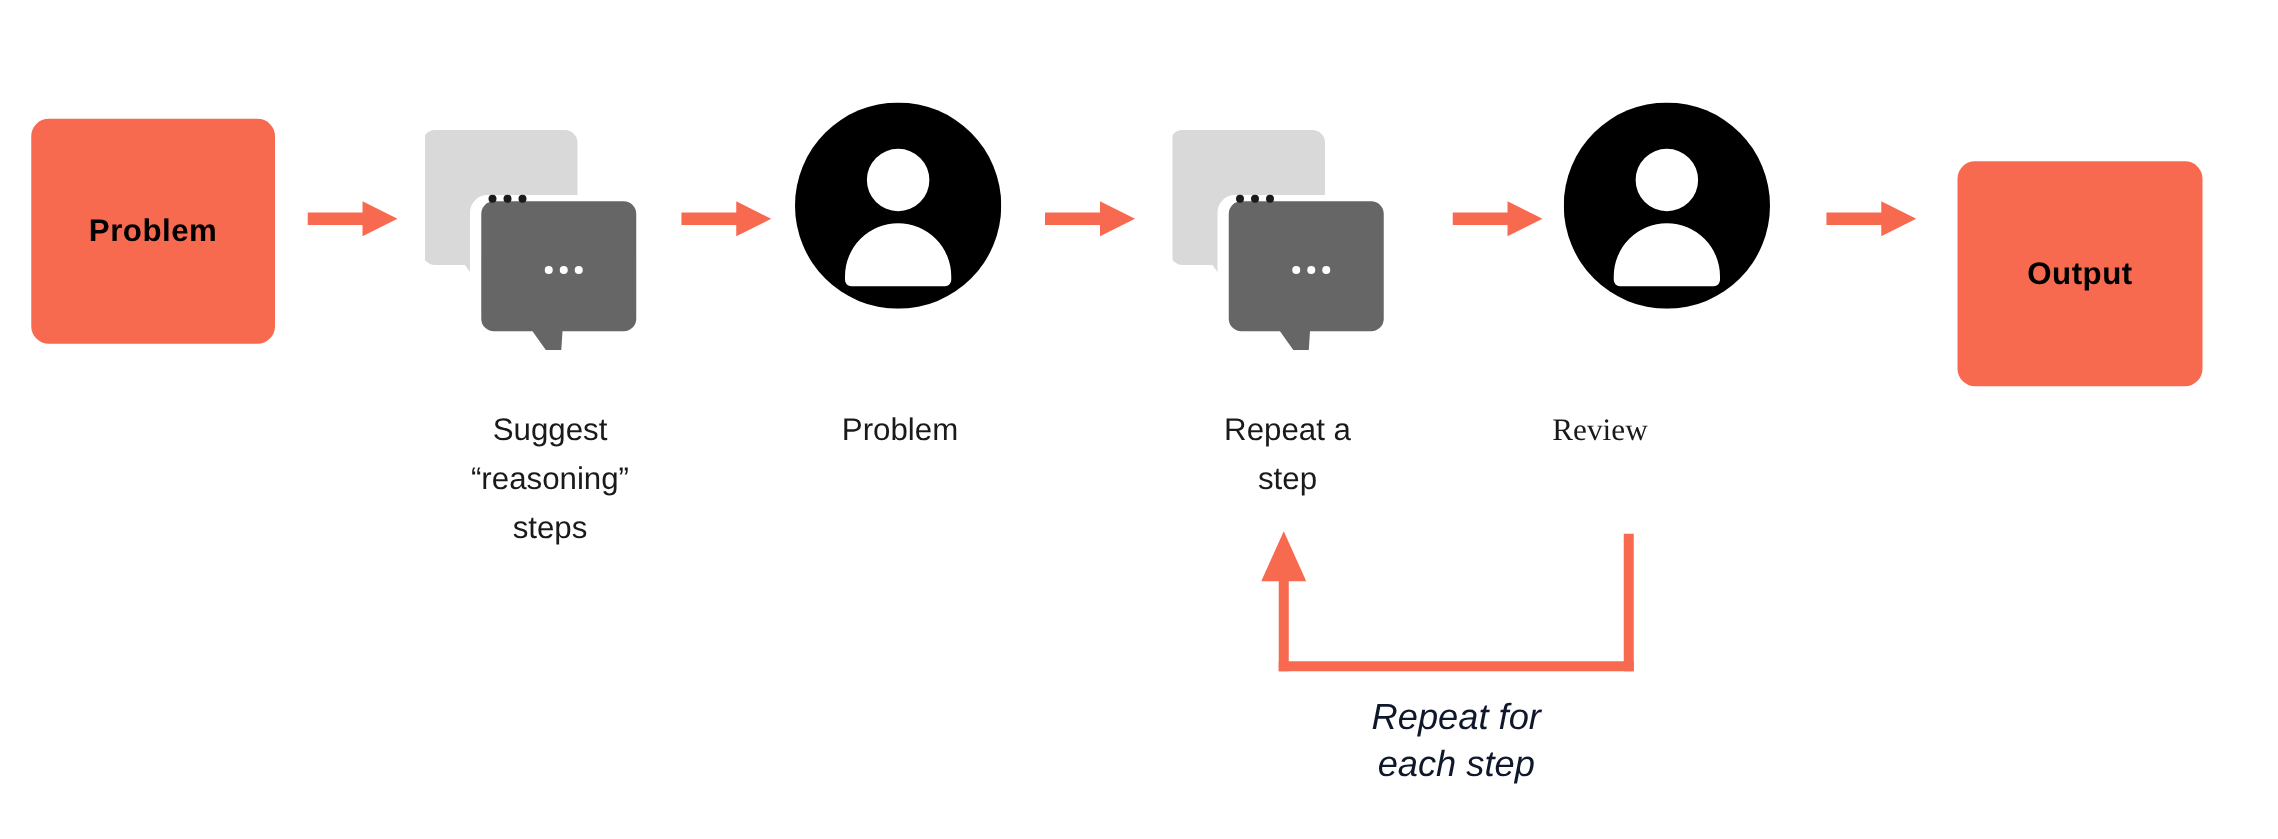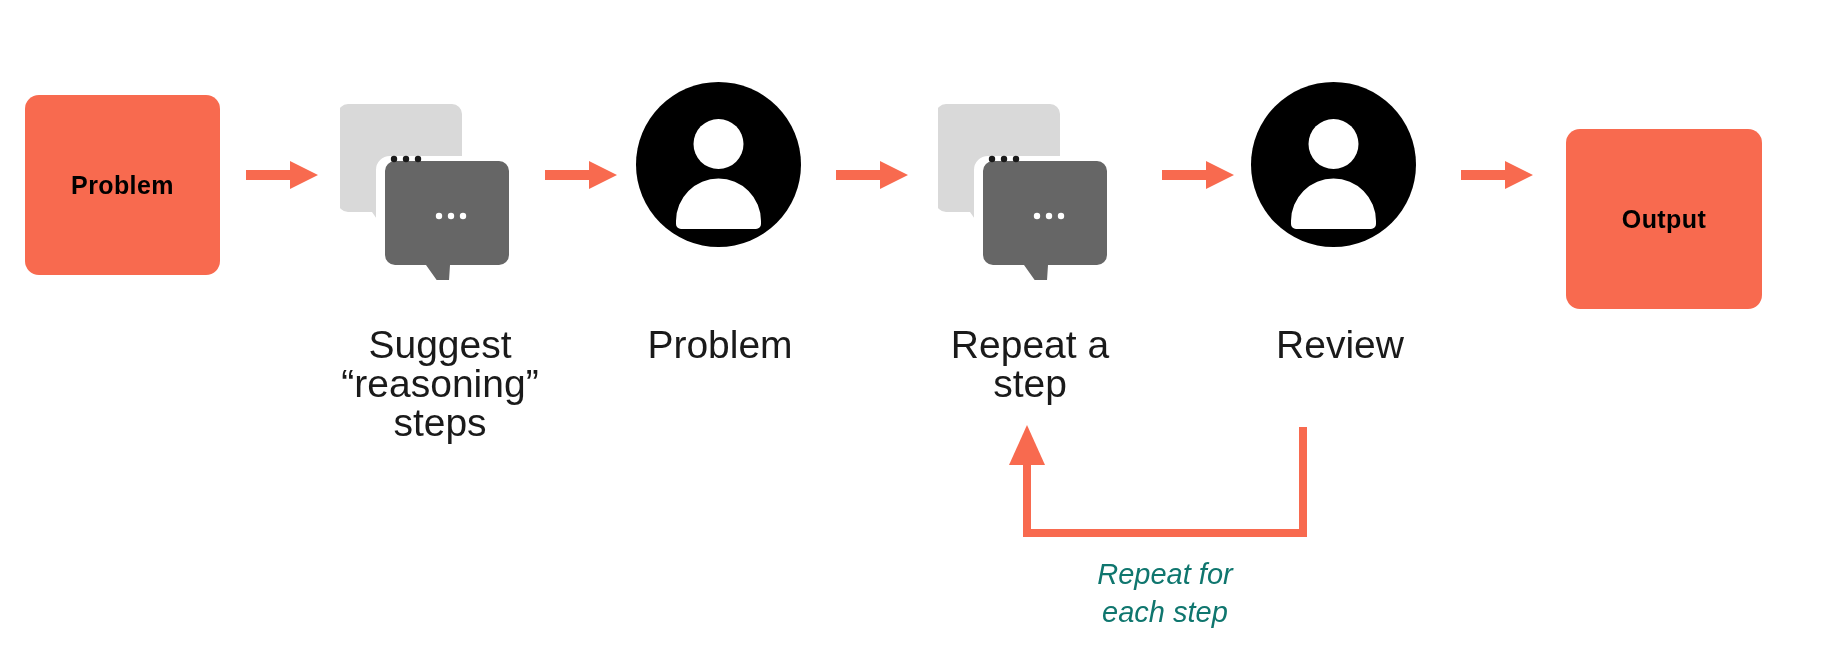--- a/index.html
+++ b/index.html
@@ -72,51 +72,51 @@
     height: 165px;
   }
   #person-1 { left: 636px;  top: 82px; }
   #person-2 { left: 1251px; top: 82px; }
   .person-svg { display: block; width: 165px; height: 165px; }
 
   
   .step-label {
     position: absolute;
     text-align: center;
-    font-size: 39px;
+    font-size: 25px;
     line-height: 39px;
     color: #1a1a1a;
     font-family: "Liberation Sans", sans-serif;
     white-space: pre-line;
   }
   #label-suggest { left: 285px;  top: 325px; width: 310px; }
   #label-refine  { left: 560px;  top: 325px; width: 320px; }
   #label-apply   { left: 880px;  top: 325px; width: 300px; }
-  #label-review  { left: 1190px; top: 325px; width: 300px; }
+  #label-review  { left: 1130px; top: 325px; width: 300px; font-family: Liberation Serif, serif; }
 
   
   #loop {
     position: absolute;
     left: 1000px;
     top: 425px;
     width: 330px;
     height: 125px;
   }
   #loop-svg { display: block; width: 330px; height: 125px; }
 
   #loop-label {
     position: absolute;
     left: 1000px;
     top: 555px;
     width: 330px;
     text-align: center;
     font-size: 29px;
     line-height: 38px;
     font-style: italic;
-    color: #0f766e;
+    color: #0f172a;
     white-space: pre-line;
   }
 </style>
 </head>
 <body>
 
 <div id="canvas">
 
   <div id="box-problem" class="term-box" style="background:#F86A4F;">
     <span class="term-label">Problem</span>

